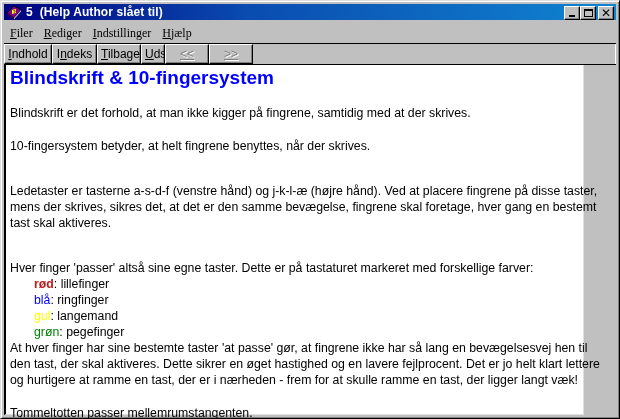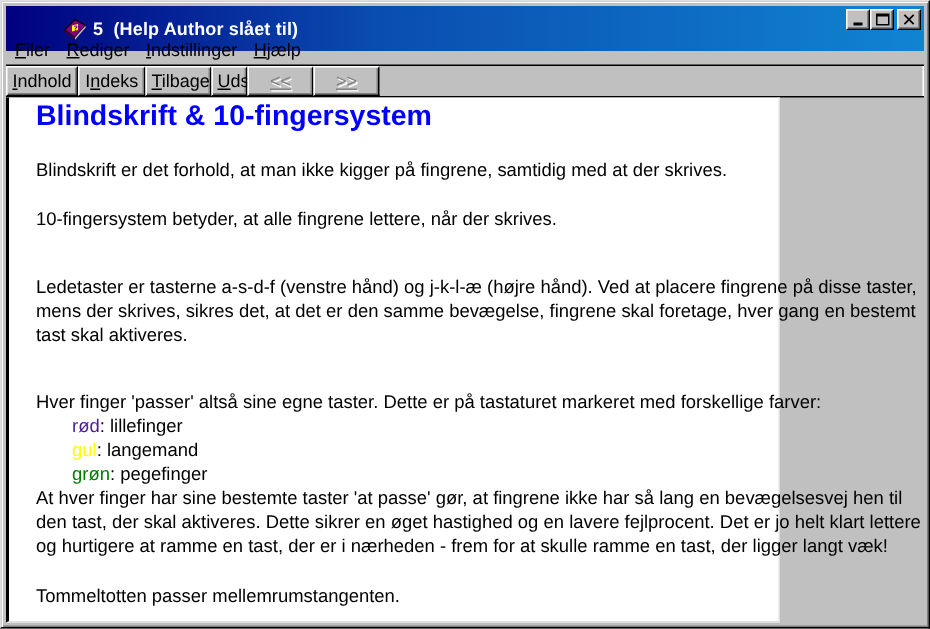--- a/index.html
+++ b/index.html
@@ -8,71 +8,71 @@
 
   .window {
     position: absolute; left: 0; top: 0; width: 620px; height: 419px;
     background: #c0c0c0;
     border-top: 1px solid #dfdfdf; border-left: 1px solid #dfdfdf;
     border-right: 1px solid #000; border-bottom: 1px solid #000;
     box-shadow: inset 1px 1px 0 #fff, inset -1px -1px 0 #808080;
   }
 
   .titlebar {
-    position: absolute; left: 3px; top: 3px; width: 612px; height: 30px;
+    position: absolute; left: 3px; top: 3px; width: 612px; height: 16px;
     background: linear-gradient(to right, #000080 0%, #0a4cb0 40%, #1084d0 100%);
-    display: flex; align-items: center; color: #fff; padding-left: 36px;
+    display: flex; align-items: center; color: #fff;
   }
   .title-icon { width: 16px; height: 16px; margin-left: 2px; margin-right: 4px; position: relative; }
   .title-text { font-weight: bold; font-size: 12px; white-space: pre; letter-spacing: 0.1px; }
   .title-buttons { position: absolute; right: 2px; top: 2px; display: flex; }
   .tbtn {
     width: 16px; height: 14px; background: #c0c0c0;
     border-top: 1px solid #fff; border-left: 1px solid #fff;
     border-right: 1px solid #000; border-bottom: 1px solid #000;
     box-shadow: inset -1px -1px 0 #808080;
     position: relative; color: #000;
   }
   .tbtn.close { margin-left: 2px; }
   .tbtn .glyph-min { position: absolute; left: 4px; top: 8px; width: 6px; height: 2px; background: #000; }
   .tbtn .glyph-max { position: absolute; left: 3px; top: 2px; width: 9px; height: 8px; border: 1px solid #000; border-top-width: 2px; }
   .tbtn .glyph-close { position: absolute; left: 0; top: -2px; width: 14px; text-align: center; font-size: 12px; font-weight: bold; font-family: "DejaVu Sans", sans-serif; line-height: 16px; }
 
   .menubar { position: absolute; left: 3px; top: 22px; height: 19px; display: flex; align-items: center; }
-  .menu-item { padding: 0 5px 0 6px; font-size: 12px; line-height: 18px; }
+  .menu-item { padding: 0 5px 0 6px; font-size: 12px; line-height: 18px; font-family: Liberation Serif, serif; }
   .menu-item u { text-decoration: underline; }
 
   .toolbar-row {
     position: absolute; left: 3px; top: 42px; width: 612px; height: 22px;
     border-top: 1px solid #000; border-bottom: 1px solid #000;
     background: #c0c0c0; display: flex;
   }
   .nav-btn {
     height: 20px; padding: 0 3px; font-size: 12px; line-height: 18px;
     border-top: 1px solid #fff; border-left: 1px solid #fff;
     border-right: 1px solid #000; border-bottom: 1px solid #000;
     box-shadow: inset -1px -1px 0 #808080;
     background: #c0c0c0; text-align: center;
   }
   .nav-btn.disabled { color: #808080; text-shadow: 1px 1px 0 #fff; width: 44px; }
   .toolbar-rest { flex: 1; border-right: 1px solid #fff; }
 
   .content {
-    position: absolute; left: 3px; top: 64px; width: 516px; height: 350px;
+    position: absolute; left: 3px; top: 64px; width: 580px; height: 350px;
     background: #fff;
     border-left: 2px solid #000; border-bottom: 1px solid #dfdfdf; border-right: 1px solid #dfdfdf;
-    padding: 2px 0 0 18px;
+    padding: 2px 0 0 4px;
     font-family: "Liberation Sans", sans-serif; font-size: 12.3px; line-height: 16px;
   }
   .heading { color: #0000ff; font-weight: bold; font-size: 19px; line-height: 22px; margin-bottom: 16px; margin-left: 0px; }
   .para { margin-bottom: 17px; width: 592px; }
   .para.tight { margin-bottom: 0; margin-top: 29px; }
   .color-line { padding-left: 24px; }
   b { font-weight: normal; }
-  .red { color: #4c1d95; }
+  .red { color: #b91c1c; font-weight: bold; }
   .blue { color: #0000ff; }
   .yellow { color: #ffff00; }
   .green { color: #008000; }
 </style>
 </head>
 <body>
 
 <div class="window">
 
   <div class="titlebar">
@@ -114,27 +114,28 @@
     <div class="nav-btn disabled"><u>&lt;&lt;</u></div>
     <div class="nav-btn disabled"><u>&gt;&gt;</u></div>
     <div class="toolbar-rest"></div>
   </div>
 
   <div class="content">
     <div class="heading">Blindskrift &amp; 10-fingersystem</div>
 
     <div class="para"><b>Blindskrift</b><span> er det forhold, at man ikke kigger på fingrene, samtidig med at der skrives.</span></div>
 
-    <div class="para"><b>10-fingersystem</b><span> betyder, at alle fingrene lettere, når der skrives.</span></div>
+    <div class="para"><b>10-fingersystem</b><span> betyder, at helt fingrene benyttes, når der skrives.</span></div>
 
     <div class="para tight"><b>Ledetaster</b><span> er tasterne a-s-d-f (venstre hånd) og j-k-l-æ (højre hånd). Ved at placere fingrene på disse taster, mens der skrives, sikres det, at det er den samme bevægelse, fingrene skal foretage, hver gang en bestemt tast skal aktiveres.</span></div>
 
     <div class="para tight">Hver finger 'passer' altså sine egne taster. Dette er på tastaturet markeret med forskellige farver:</div>
 
     <div class="color-line"><span class="red">rød</span><span>: lillefinger</span></div>
+    <div class="color-line"><span class="blue">blå</span><span>: ringfinger</span></div>
     <div class="color-line"><span class="yellow">gul</span><span>: langemand</span></div>
     <div class="color-line"><span class="green">grøn</span><span>: pegefinger</span></div>
 
     <div class="para">At hver finger har sine bestemte taster 'at passe' gør, at fingrene ikke har så lang en bevægelsesvej hen til den tast, der skal aktiveres. Dette sikrer en øget hastighed og en lavere fejlprocent. Det er jo helt klart lettere og hurtigere at ramme en tast, der er i nærheden - frem for at skulle ramme en tast, der ligger langt væk!</div>
 
     <div class="para">Tommeltotten passer mellemrumstangenten.</div>
   </div>
 </div>
 
 </body></html>

